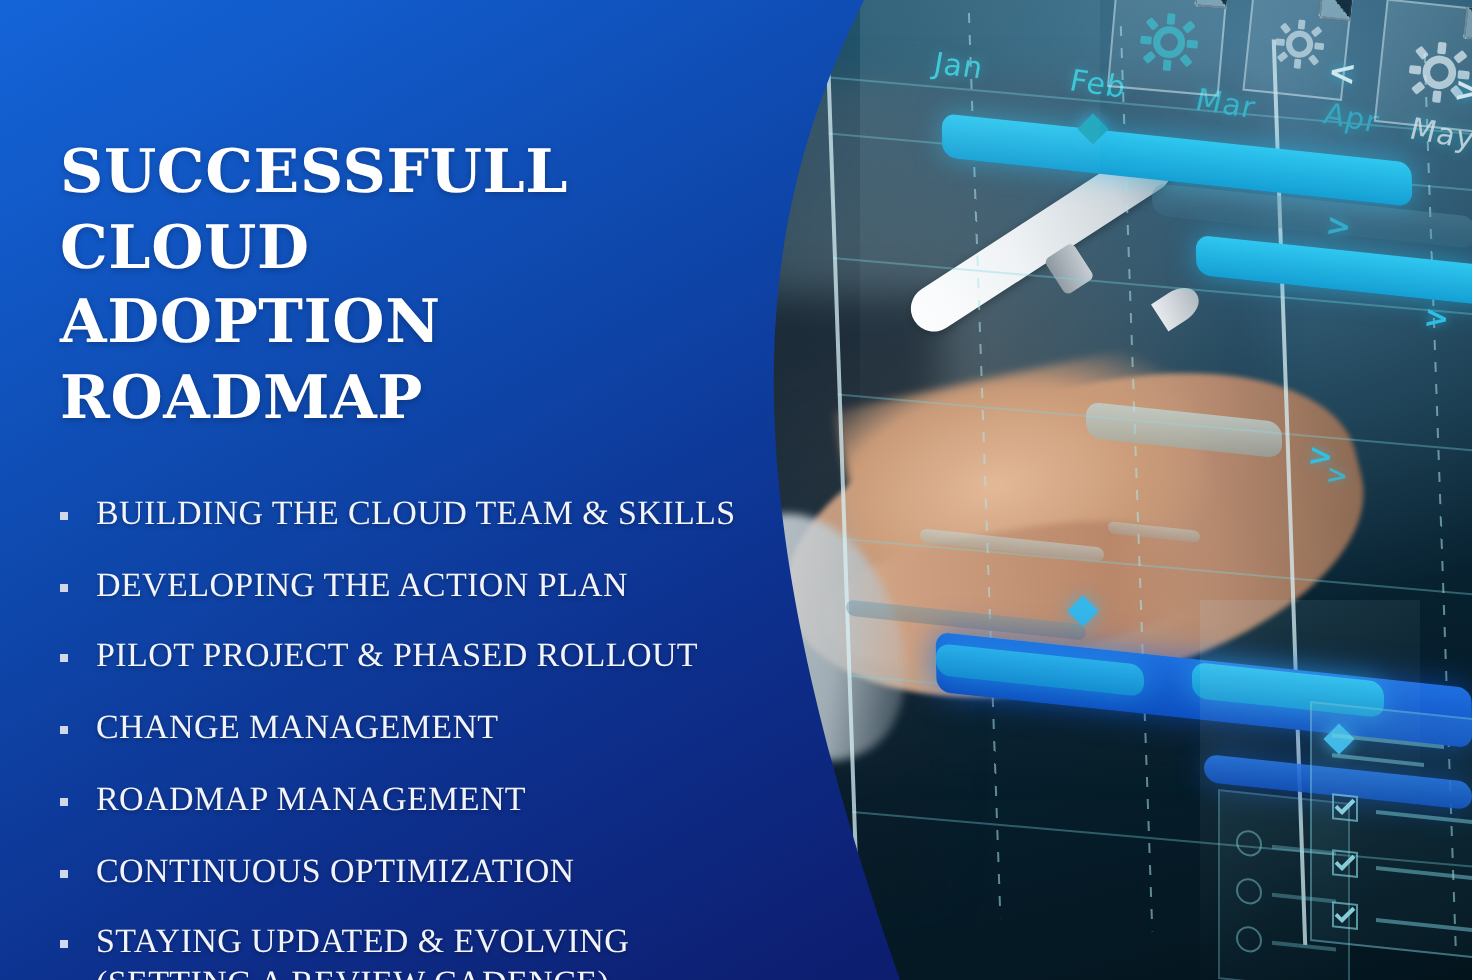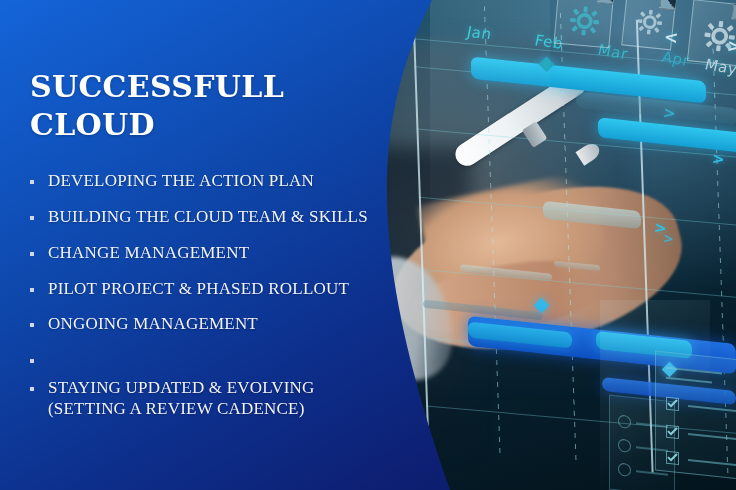--- a/index.html
+++ b/index.html
@@ -369,45 +369,46 @@
       <div class="cl-line" style="left:26px;top:72px;width:32px;"></div>
     </div>
 
     <div class="sheen" style="left:600px;top:300px;width:110px;height:190px;"></div>
     <div class="sheen" style="left:430px;top:0px;width:120px;height:240px;"></div>
   </div>
 
   <div class="brand"></div>
 
   <div class="content">
-    <h1 class="title"><br><span>SUCCESSFULL CLOUD</span><br></h1>
+    <h1 class="title"><br><span>SUCCESSFULL CLOUD</span><br><span>ADOPTION ROADMAP</span></h1>
 
     <ul class="bullets">
       <li>
         <span class="dot"></span>
+        <span class="txt">BUILDING THE CLOUD TEAM &amp; SKILLS</span>
+      </li>
+      <li>
+        <span class="dot"></span>
         <span class="txt">DEVELOPING THE ACTION PLAN</span>
       </li>
       <li>
         <span class="dot"></span>
-        <span class="txt">BUILDING THE CLOUD TEAM &amp; SKILLS</span>
+        <span class="txt">PILOT PROJECT &amp; PHASED ROLLOUT</span>
       </li>
       <li>
         <span class="dot"></span>
         <span class="txt">CHANGE MANAGEMENT</span>
       </li>
       <li>
         <span class="dot"></span>
-        <span class="txt">PILOT PROJECT &amp; PHASED ROLLOUT</span>
-      </li>
-      <li>
-        <span class="dot"></span>
-        <span class="txt">ONGOING MANAGEMENT</span>
-      </li>
-      <li>
-        <span class="dot"></span>
+        <span class="txt">ROADMAP MANAGEMENT</span>
+      </li>
+      <li>
+        <span class="dot"></span>
+        <span class="txt">CONTINUOUS OPTIMIZATION</span>
       </li>
       <li>
         <span class="dot"></span>
         <span class="txt">STAYING UPDATED &amp; EVOLVING
 (SETTING A REVIEW CADENCE)</span>
       </li>
 
     </ul>
   </div>
 

